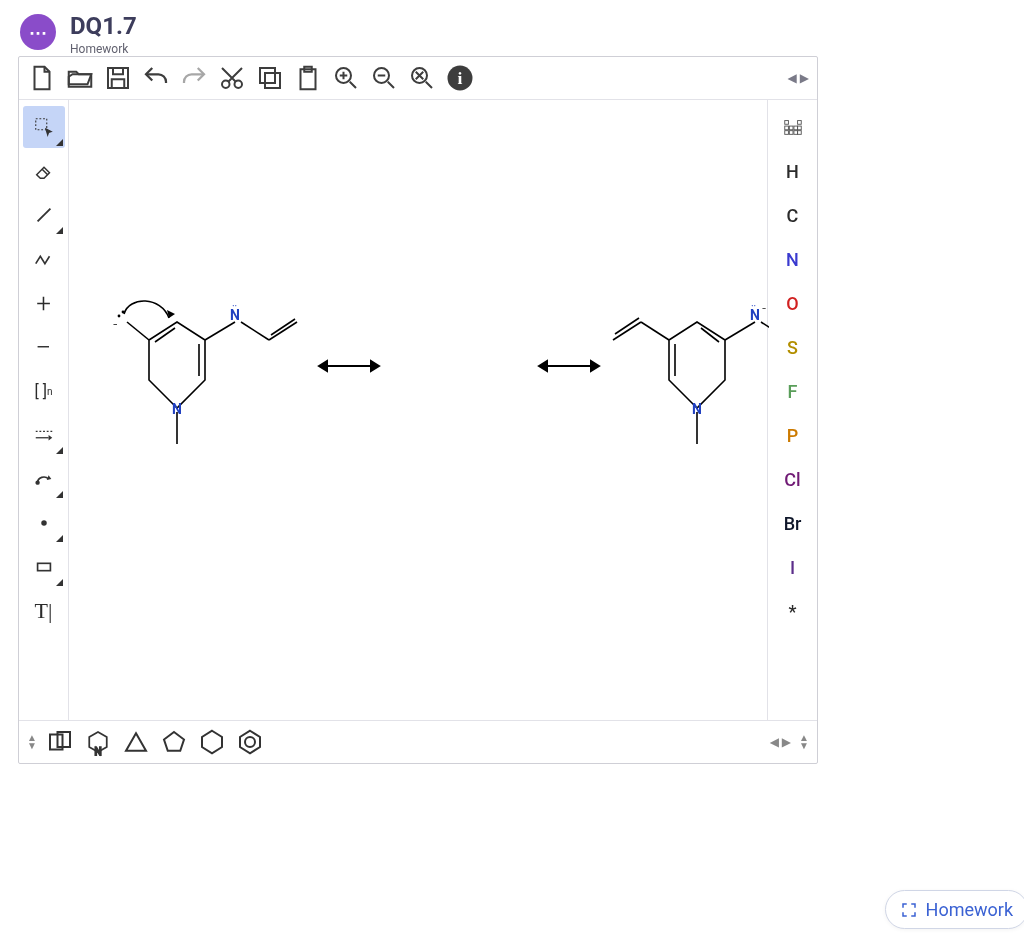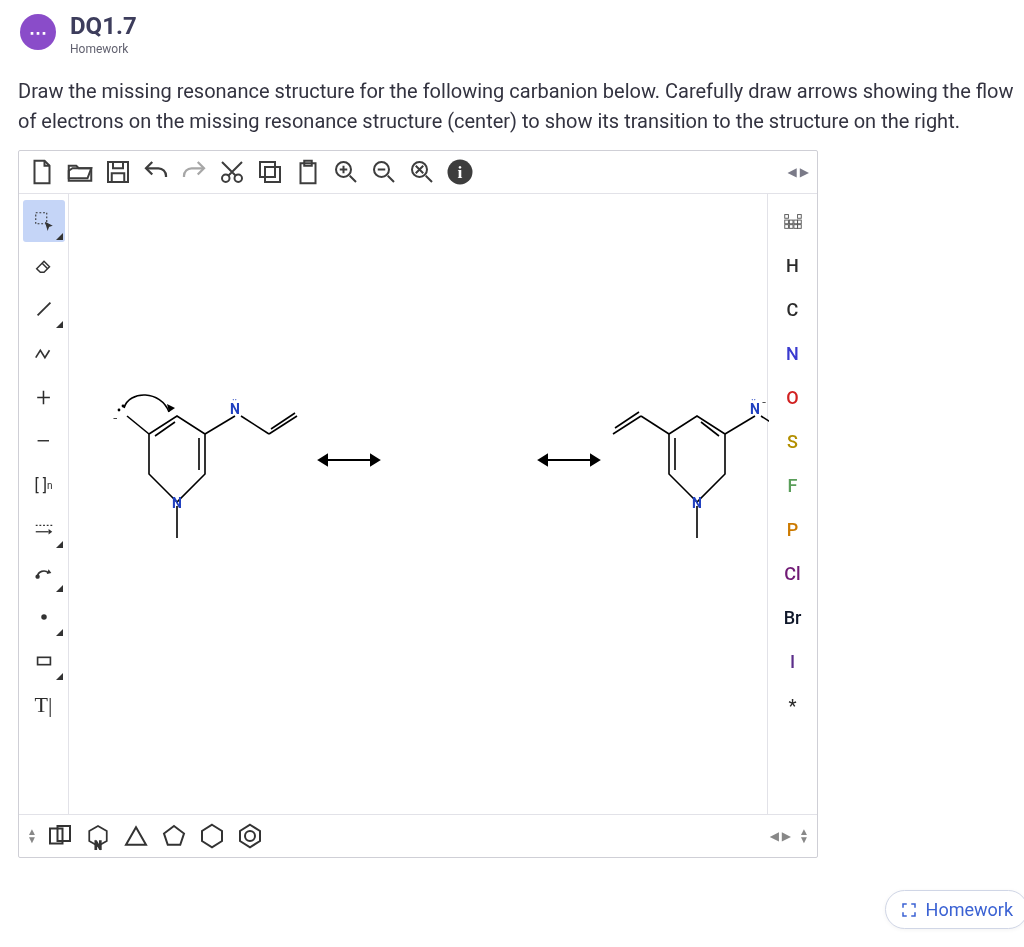--- a/index.html
+++ b/index.html
@@ -109,21 +109,20 @@
   <div class="header-row">
     <div class="chat-icon">
           <span>⋯</span>
         </div>
     <div class="title-block">
       <div class="title">DQ1.7</div>
       <div class="subtitle">Homework</div>
     </div>
   </div>
 
-  <div class="prompt">Draw the missing resonance structure for the following carbanion below. Carefully draw arrows showing the flow of electrons on the missing resonance structure (center) to show its transition to the structure on the right.</div>
 
   <div class="editor-frame">
 
     <div class="top-toolbar">
       <div class="tb-btn">
         <svg viewBox="0 0 24 24" fill="none" stroke="currentColor" stroke-width="1.6">
               <path d="M6 3h8l4 4v14H6z"></path>
               <path d="M14 3v4h4"></path>
             </svg>
       </div>

